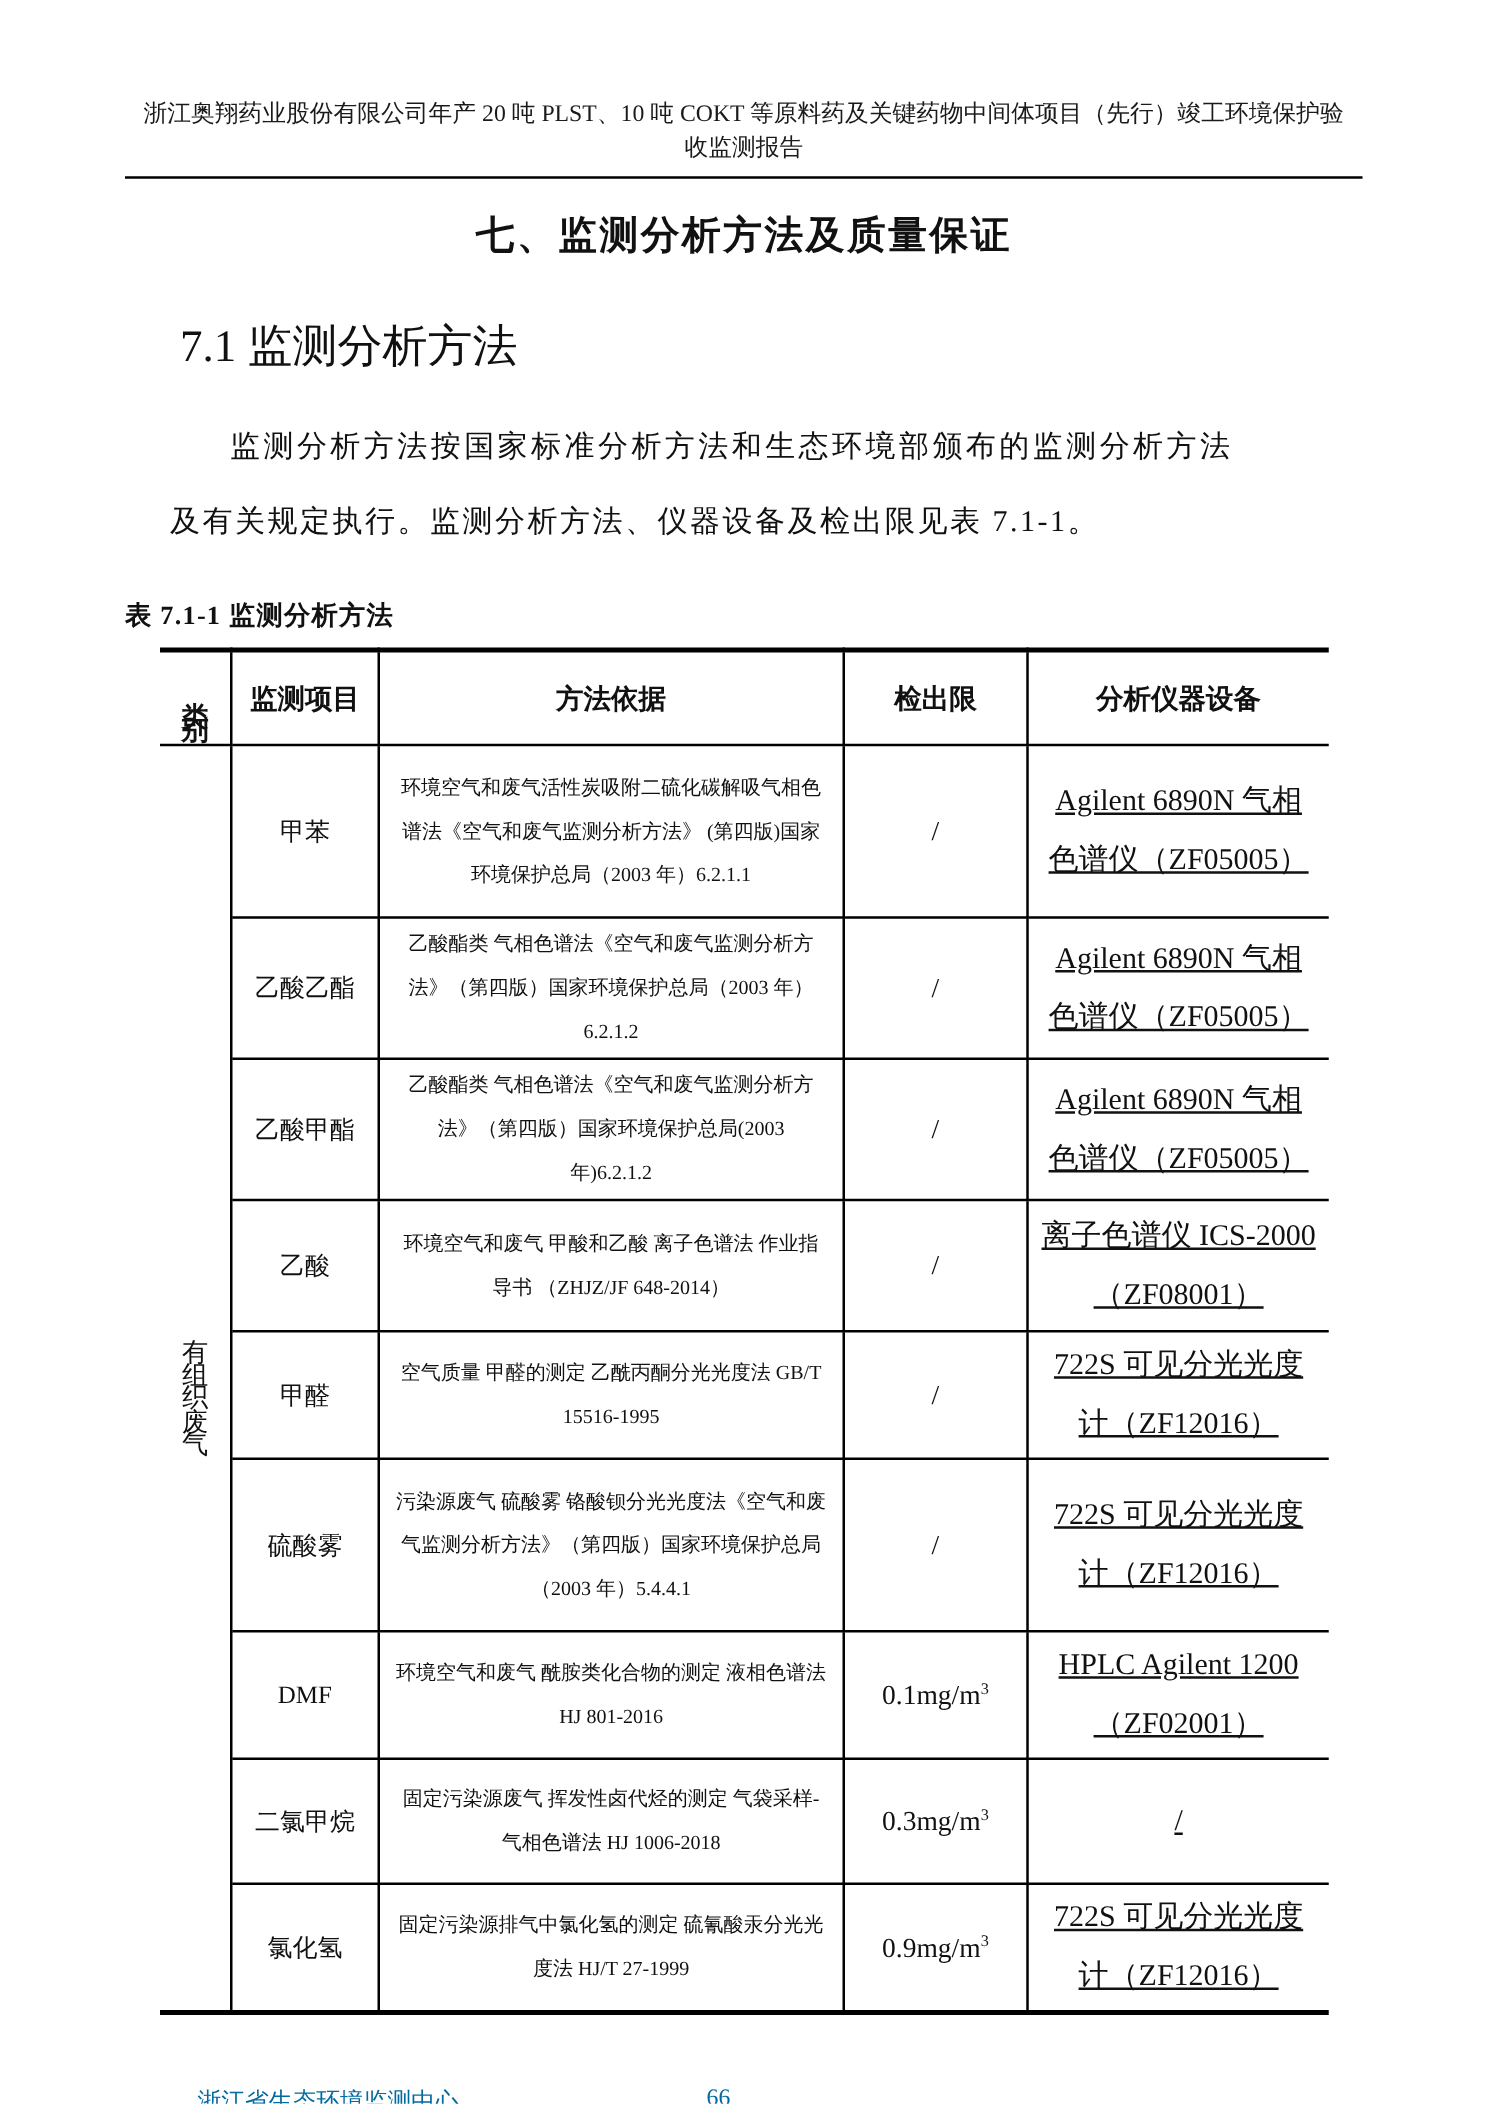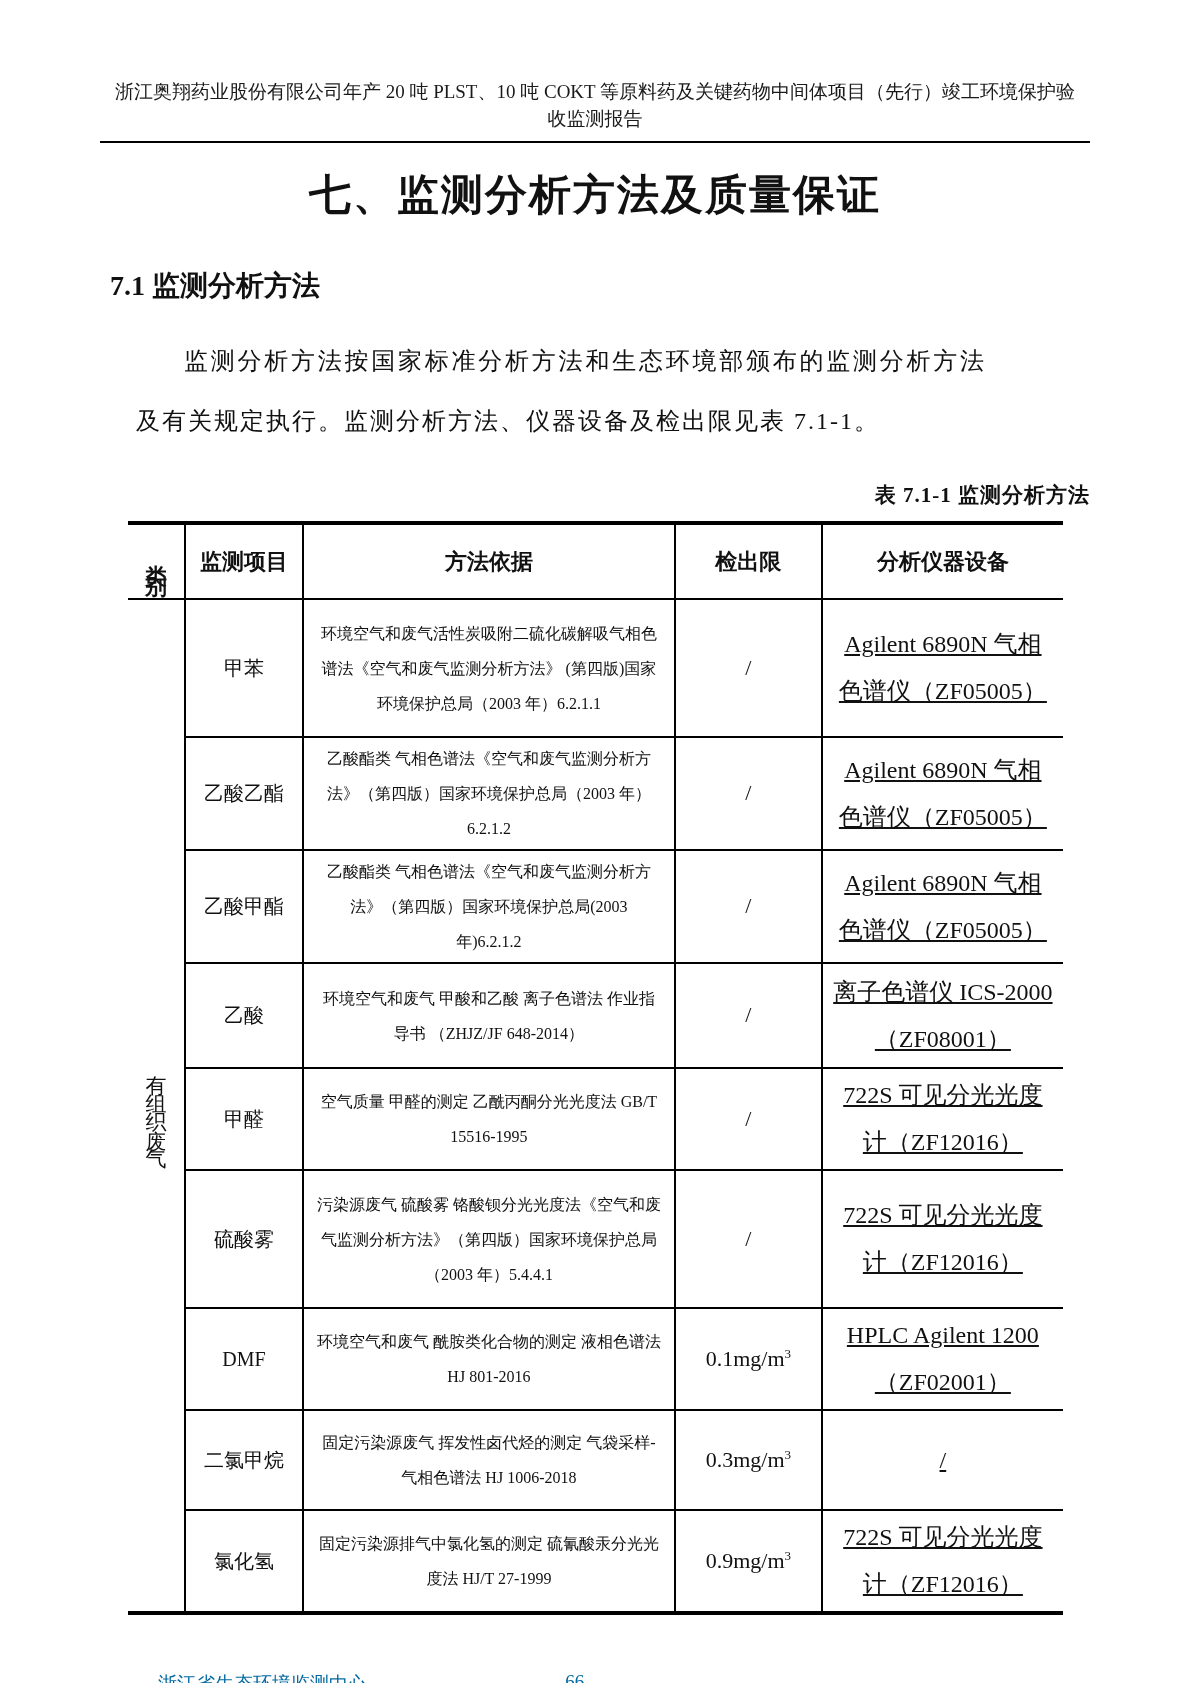--- a/index.html
+++ b/index.html
@@ -19,41 +19,41 @@
     line-height: 27px;
     color: #1a1a1a;
   }
   .header-rule {
     border-top: 2.5px solid #000;
     margin-top: 9px;
   }
 
   h1.chapter {
     text-align: center;
-    font-size: 42px;
+    font-size: 31px;
     font-weight: bold;
     margin-top: 24px;
     letter-spacing: 2px;
   }
   h2.section {
-    font-size: 28px;
-    font-weight: bold;
+    font-size: 36px;
+    font-weight: normal;
     margin-top: 44px;
-    margin-left: 10px;
+    margin-left: 44px;
   }
   p.body-text {
     margin: 26px 104px 0 36px;
     font-size: 24px;
     line-height: 60px;
     text-indent: 2em;
     text-align: justify;
     letter-spacing: 2px;
   }
   .caption {
-    text-align: right;
+    text-align: left;
     font-size: 21px;
     font-weight: bold;
     margin-top: 30px;
     margin-bottom: 12px;
     letter-spacing: 1px;
     font-family: Liberation Serif, serif;
   }
 
   table.methods {
     border-collapse: collapse;

